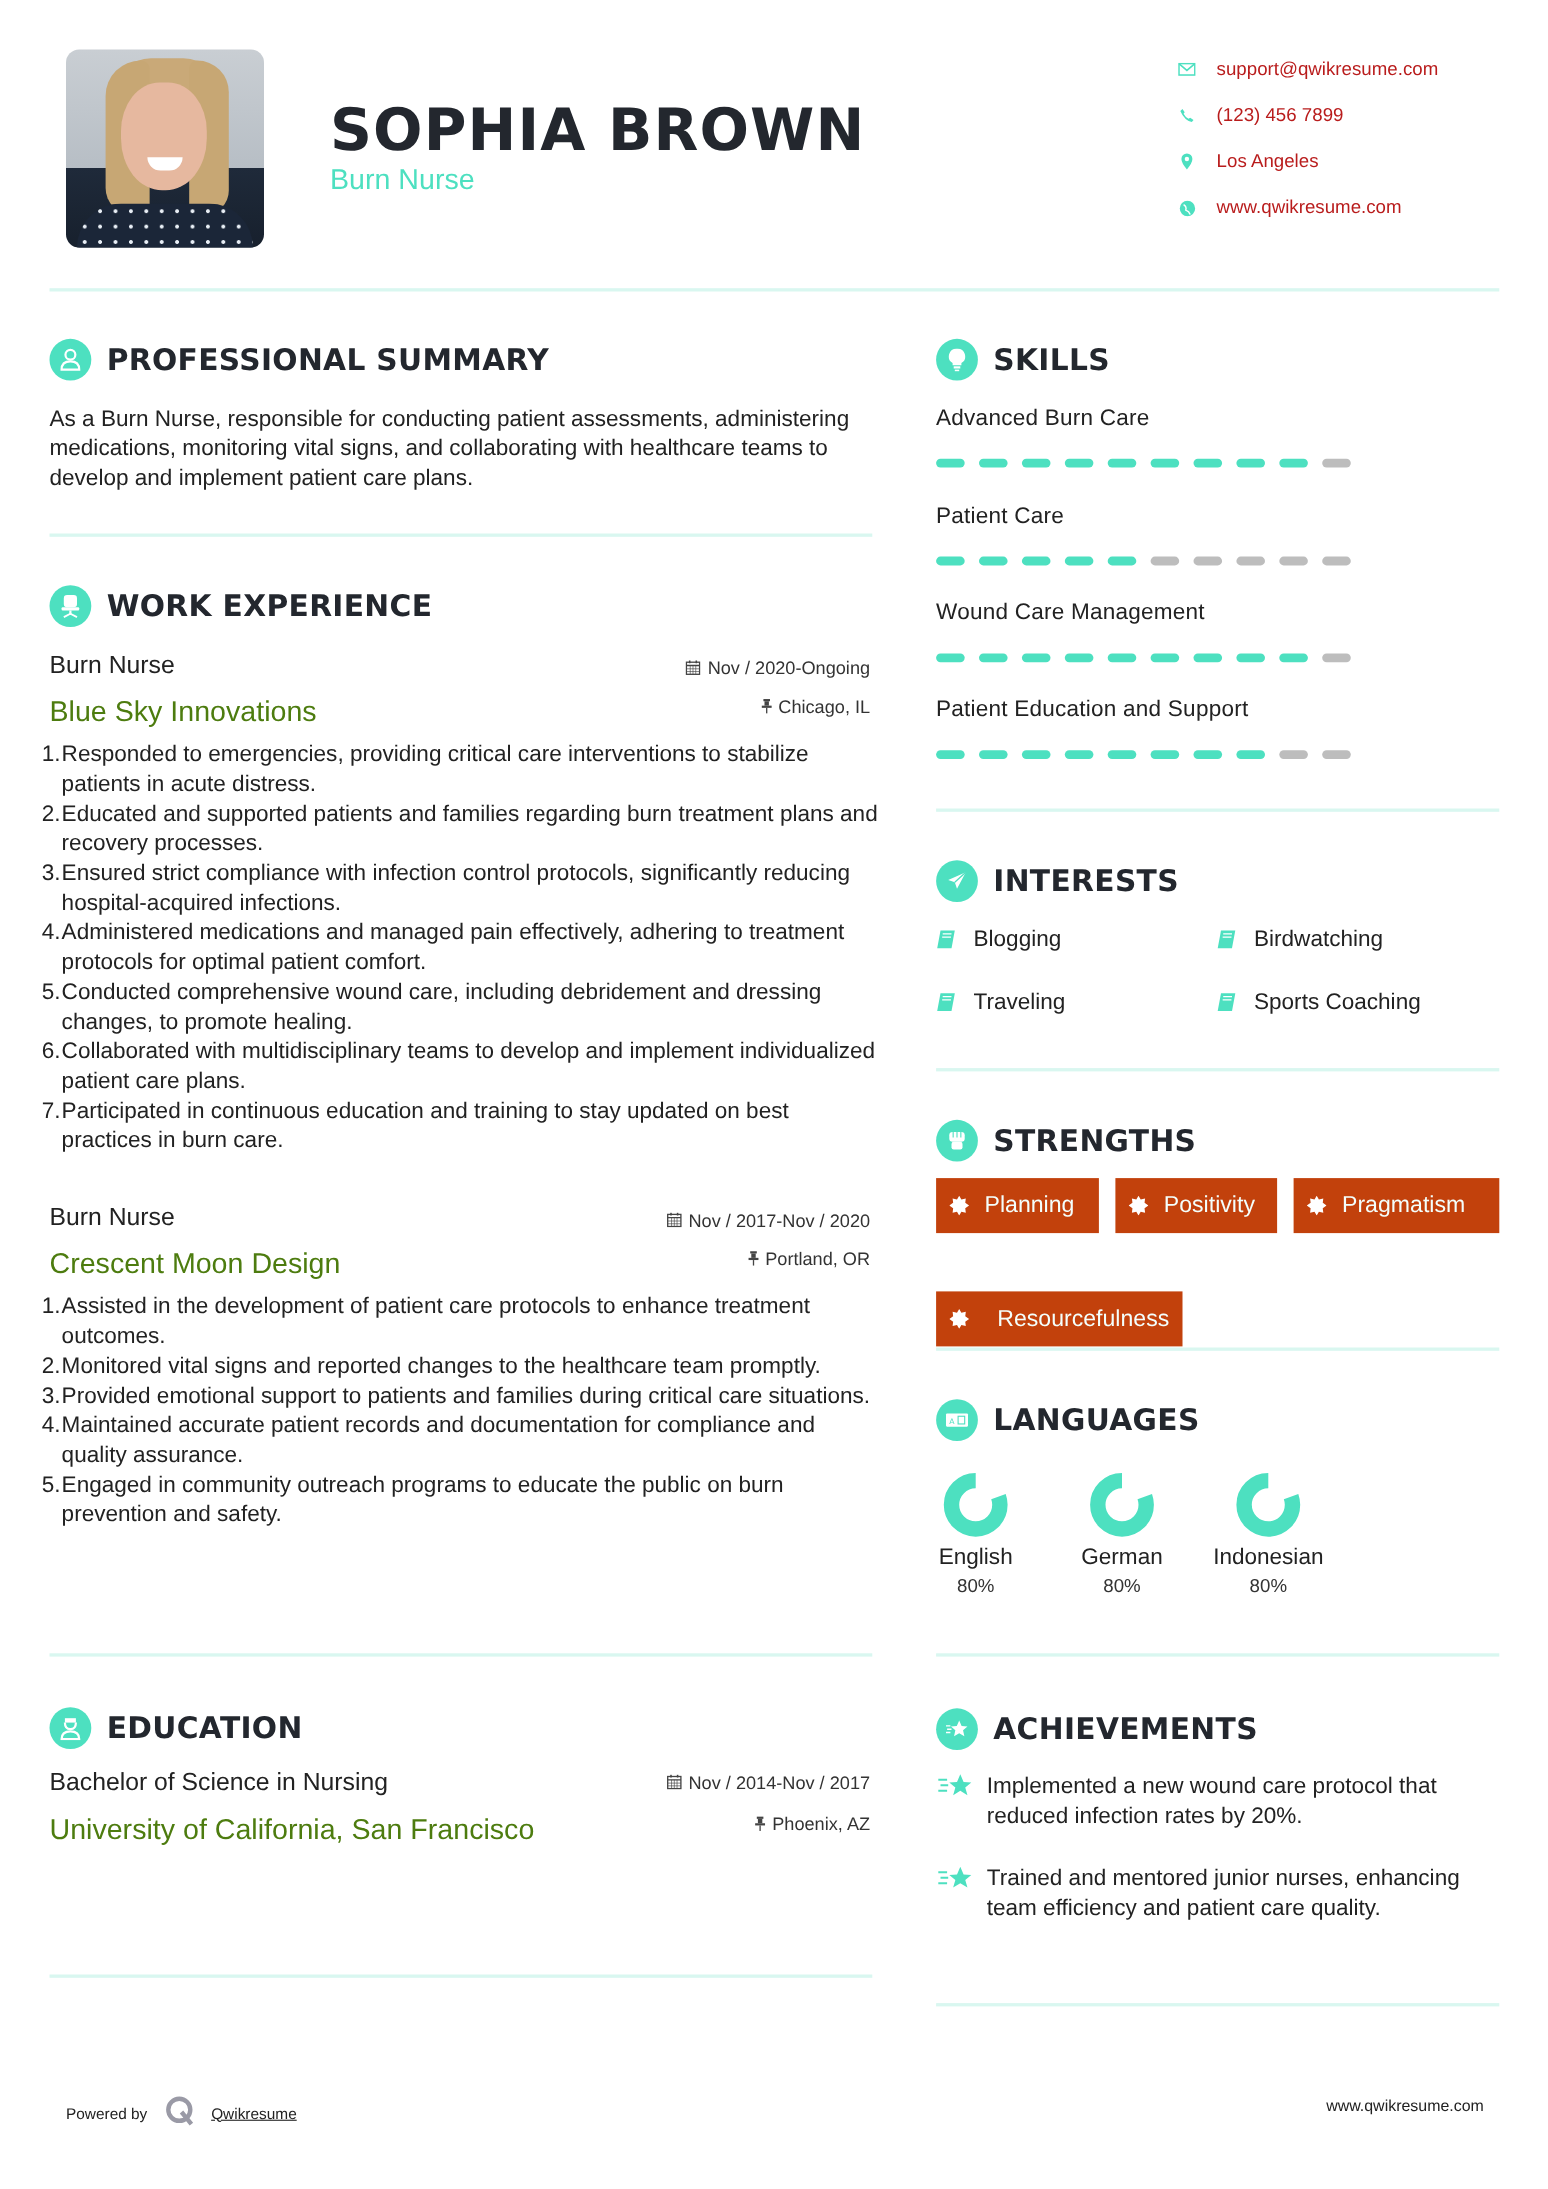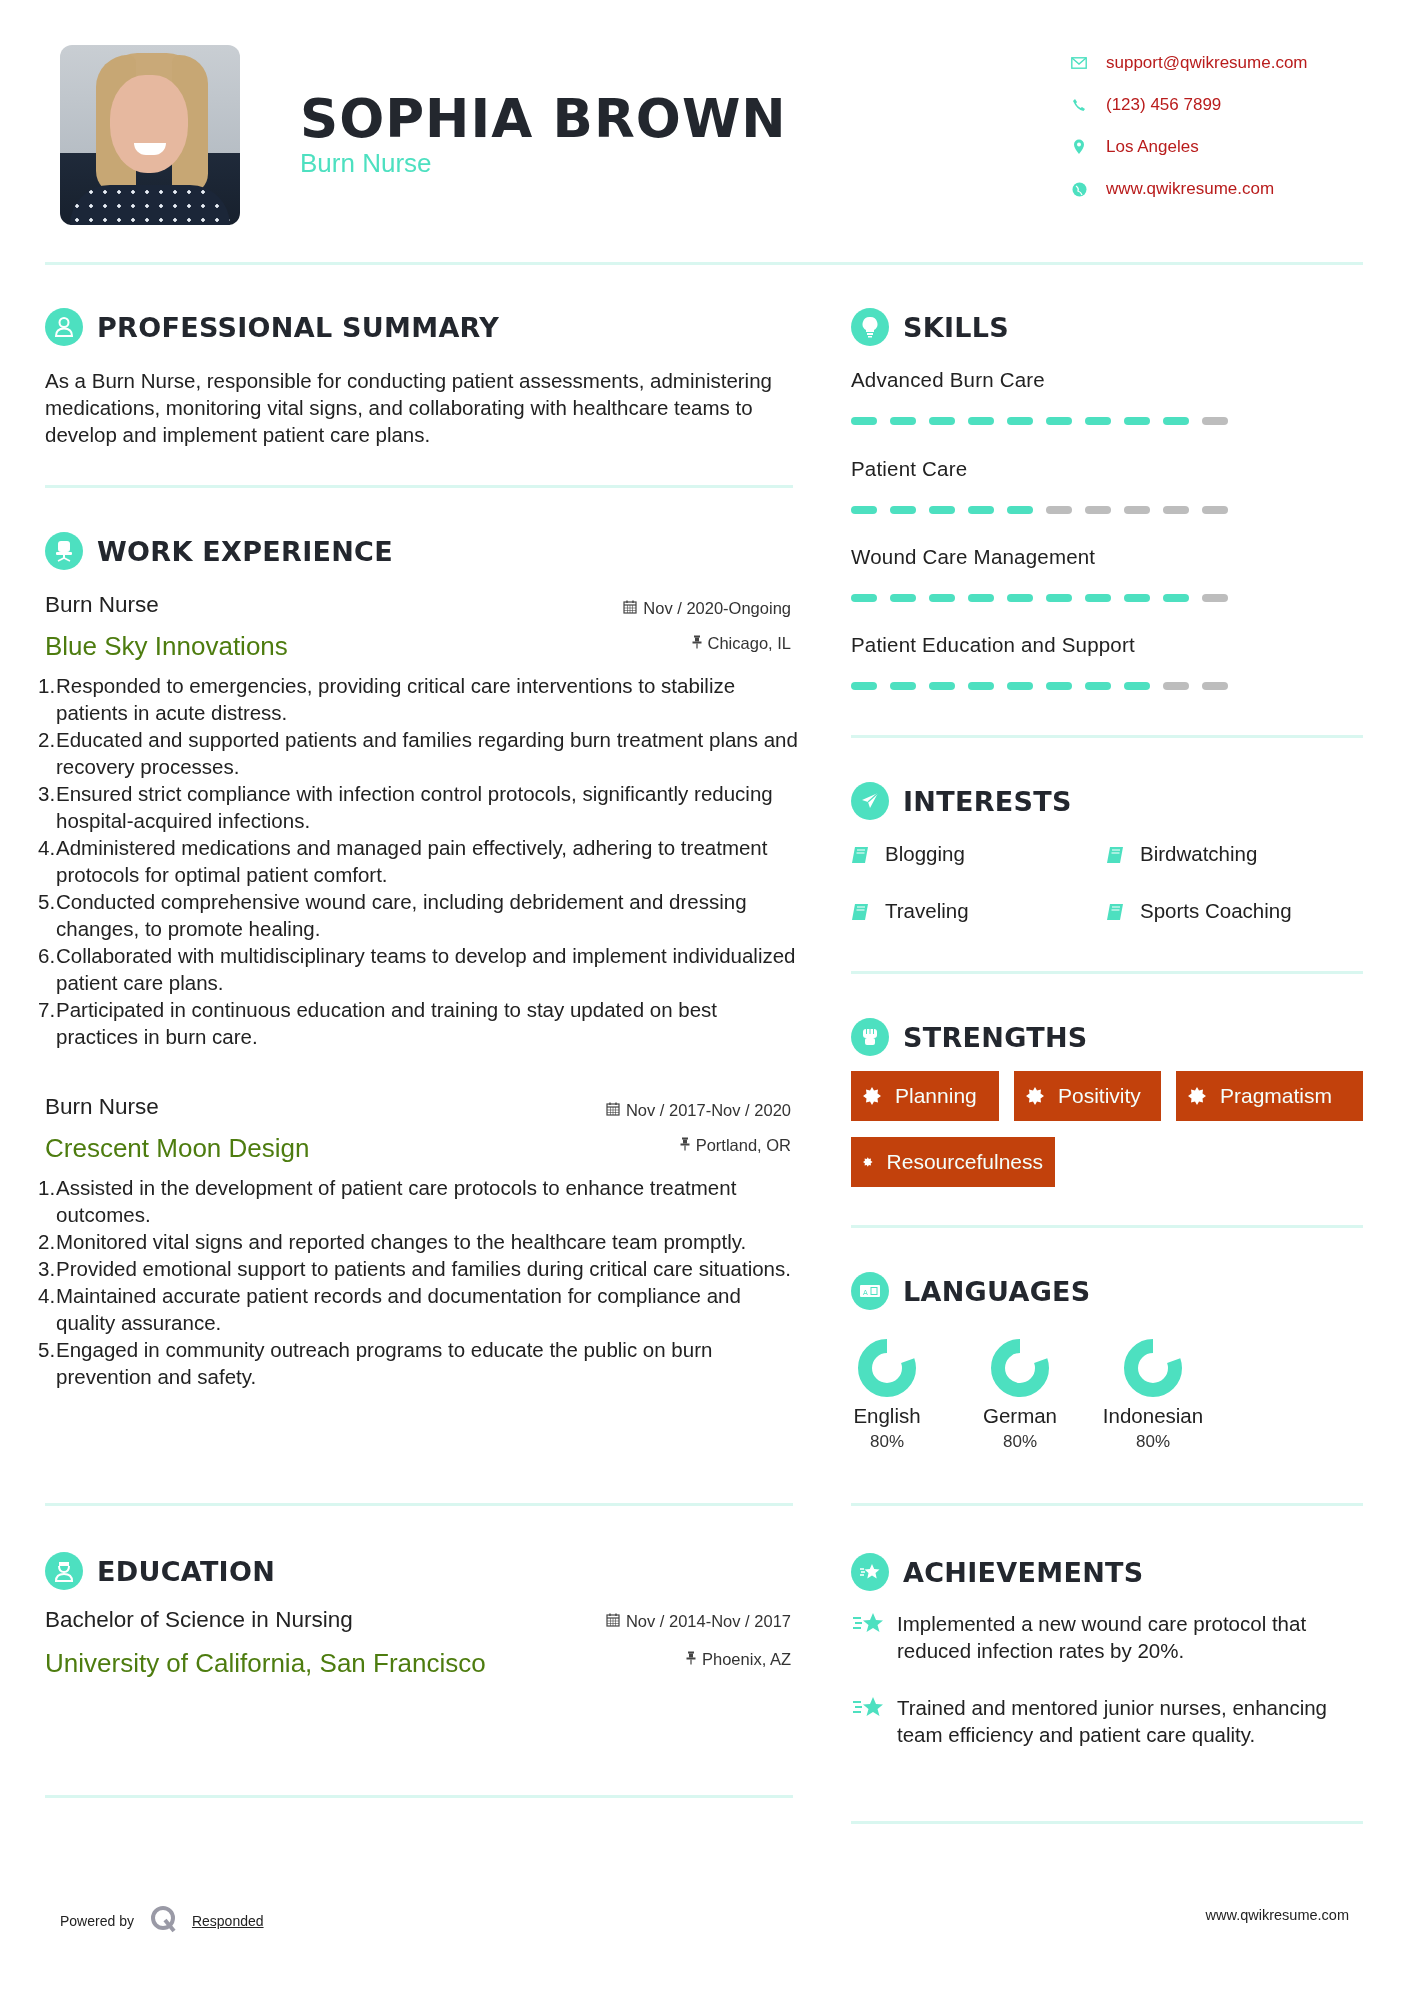--- a/index.html
+++ b/index.html
@@ -428,21 +428,21 @@
         <polygon points="9,0 11,3.5 15,2.5 14.5,6.5 18,9 14.5,11.5 15,15.5 11,14.5 9,18 7,14.5 3,15.5 3.5,11.5 0,9 3.5,6.5 3,2.5 7,3.5" fill="#fff"></polygon>
       </svg>
     <span>Positivity</span>
   </div>
   <div class="tag" style="left:1176px; top:1071px; width:187px;">
     <svg class="burst" viewBox="0 0 18 18">
         <polygon points="9,0 11,3.5 15,2.5 14.5,6.5 18,9 14.5,11.5 15,15.5 11,14.5 9,18 7,14.5 3,15.5 3.5,11.5 0,9 3.5,6.5 3,2.5 7,3.5" fill="#fff"></polygon>
       </svg>
     <span>Pragmatism</span>
   </div>
-  <div class="tag" style="left:851px; top:1137px; width:204px;">
+  <div class="tag" style="left:851px; top:1174px; width:224px;justify-content:space-between;">
     <svg class="burst" viewBox="0 0 18 18">
         <polygon points="9,0 11,3.5 15,2.5 14.5,6.5 18,9 14.5,11.5 15,15.5 11,14.5 9,18 7,14.5 3,15.5 3.5,11.5 0,9 3.5,6.5 3,2.5 7,3.5" fill="#fff"></polygon>
       </svg>
     <span>Resourcefulness</span>
   </div>
 
   <div class="hr" style="left:851px; top:1225px; width:512px;"></div>
 
   <div class="sec-head" style="left:851px; top:1272px;">
     <span class="sec-icon">
@@ -506,17 +506,17 @@
   <div class="hr" style="left:851px; top:1821px; width:512px;"></div>
 
   <div class="footer-left">
     <span>Powered by</span>
     <span class="q">
       <svg width="28" height="28" viewBox="0 0 28 28">
           <circle cx="13" cy="13" r="10" fill="none" stroke="#9a9aa6" stroke-width="4"></circle>
           <path d="M15 15 L24 26" stroke="#9a9aa6" stroke-width="4"></path>
         </svg>
     </span>
-    <a>Responded</a>
+    <a>Qwikresume</a>
   </div>
   <div class="footer-right">www.qwikresume.com</div>
 
 </div>
 
 </body></html>

